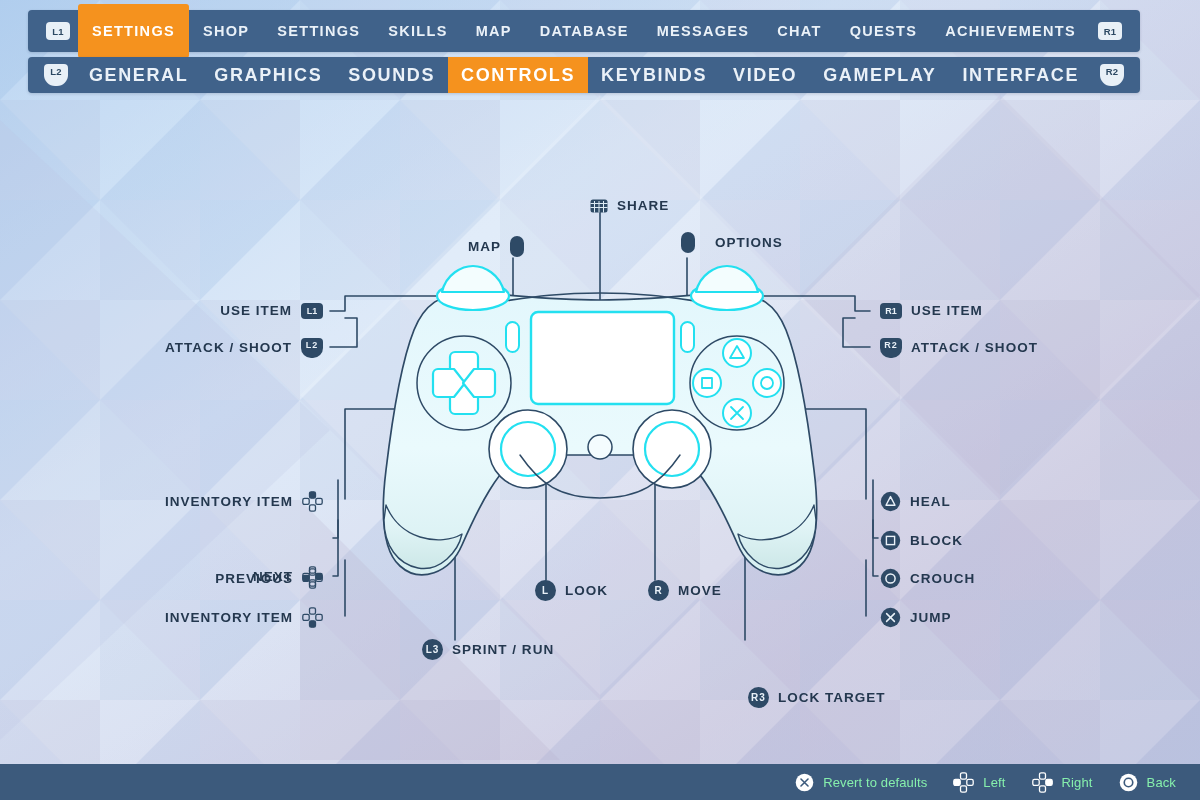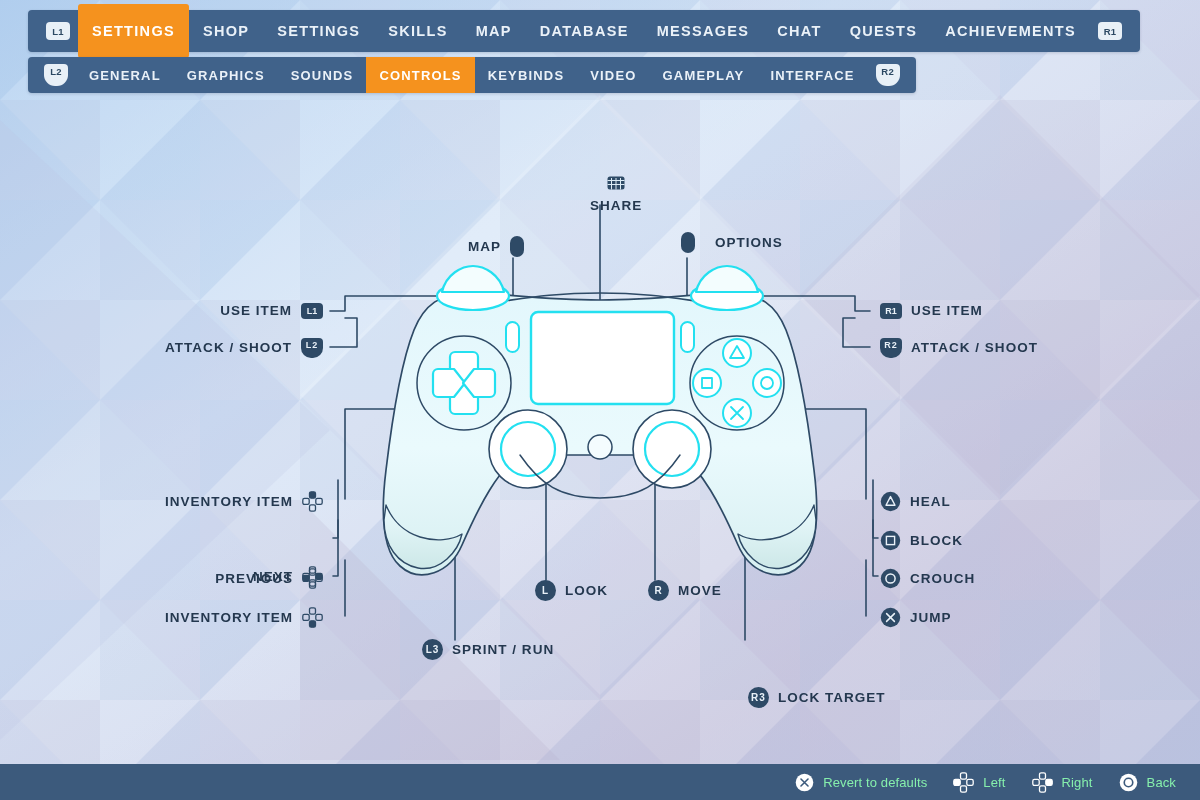--- a/index.html
+++ b/index.html
@@ -36,21 +36,21 @@
   .navitem {
     color:#EAF1F8;
     font-weight:bold;
     letter-spacing:.09em;
     white-space:nowrap;
     cursor:pointer;
     display:flex; align-items:center;
     justify-content:center;
   }
   .nav1 .navitem { font-size:14.5px; height:42px; padding:0 14px; }
-  .nav2 .navitem { font-size:13px; height:36px; padding:0 13px; }
+  .nav2 .navitem { font-size:18px; height:36px; padding:0 13px; }
   .navitem.active { background:#F5921E; color:#fff; }
   .nav1 .navitem.active { border-radius:3px; height:54px; }
   .nav2 .navitem.active { height:36px; }
 
   
   .bdg {
     display:inline-flex; align-items:center; justify-content:center;
     background:#E8F0F7; color:#2C4963;
     font-weight:bold; letter-spacing:.02em;
     flex:none;
@@ -334,21 +334,21 @@
     <circle cx="672" cy="449" r="27" fill="#FFFFFF" stroke="#23E0F0" stroke-width="2.2"></circle>
 
     <circle cx="600" cy="447" r="12" fill="#F4FCFE" stroke="#2E4A66" stroke-width="1.5"></circle>
 
     <path fill="none" stroke="#2E4A66" stroke-width="1.5" d="M520 455 C540 484 560 498 600 498 C640 498 660 484 680 455"></path>
   </g>
 </svg>
 
 <div style="position:absolute;inset:0;z-index:25;">
 
-  <div class="lbl" style="left:590px; top:176px;flex-direction:column;">
+  <div class="lbl" style="left:590px; top:199px;">
     <span class="ficon">
       <svg width="18" height="14" viewBox="0 0 18 14">
         <rect x="0.5" y="0.5" width="17" height="13" rx="2.5" fill="#2E4A66"></rect>
         <g stroke="#DCEBF5" stroke-width="1">
           <line x1="0.5" y1="4.5" x2="17.5" y2="4.5"></line>
           <line x1="0.5" y1="8.5" x2="17.5" y2="8.5"></line>
           <line x1="4.5" y1="2" x2="4.5" y2="13.5"></line>
           <line x1="9" y1="2" x2="9" y2="13.5"></line>
           <line x1="13.5" y1="2" x2="13.5" y2="13.5"></line>
         </g>

